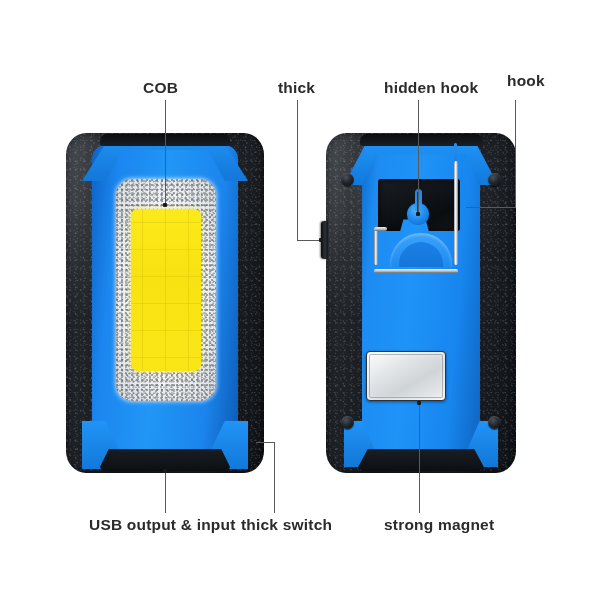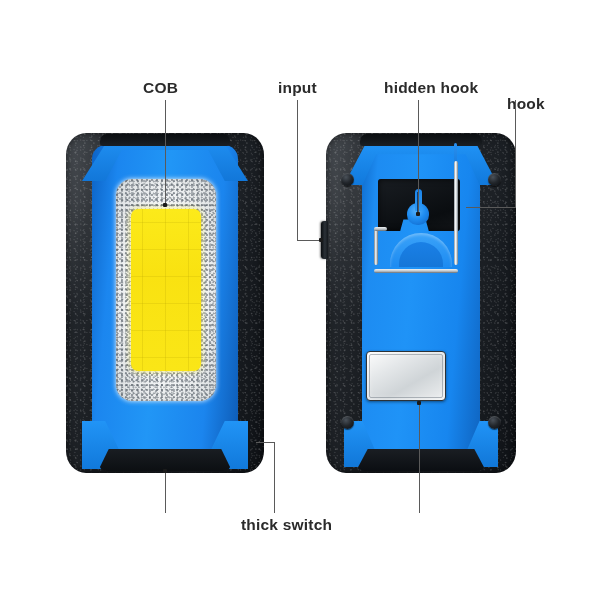--- a/index.html
+++ b/index.html
@@ -407,36 +407,38 @@
 
     <div class="magnet">
       <div class="magnet-inner"></div>
     </div>
   </div>
 
   <div class="label" style="left:143px; top:80px;">COB</div>
   <div class="leader v" style="left:165px; top:100px; height:105px;"></div>
   <div class="dot" style="left:163px; top:203px;"></div>
 
-  <div class="label" style="left:278px; top:80px;">input</div>
+  <div class="label" style="left:278px; top:80px;">thick</div>
   <div class="leader v" style="left:297px; top:100px; height:140px;"></div>
   <div class="leader h" style="left:297px; top:240px; width:26px;"></div>
   <div class="dot" style="left:319px; top:238px;"></div>
 
   <div class="label" style="left:384px; top:80px;">hidden hook</div>
   <div class="leader v" style="left:418px; top:100px; height:114px;"></div>
   <div class="dot" style="left:416px; top:212px;"></div>
 
-  <div class="label" style="left:507px; top:96px;">hook</div>
+  <div class="label" style="left:507px; top:73px;">hook</div>
   <div class="leader v" style="left:515px; top:100px; height:107px;"></div>
   <div class="leader h" style="left:466px; top:207px; width:50px;"></div>
 
+  <div class="label" style="left:89px; top:517px;">USB output &amp; input</div>
   <div class="leader v" style="left:165px; top:473px; height:40px;"></div>
   <div class="dot" style="left:163px; top:469px;"></div>
 
   <div class="label" style="left:241px; top:517px;">thick switch</div>
   <div class="leader v" style="left:274px; top:442px; height:71px;"></div>
   <div class="leader h" style="left:256px; top:442px; width:19px;"></div>
 
+  <div class="label" style="left:384px; top:517px;">strong magnet</div>
   <div class="leader v" style="left:419px; top:403px; height:110px;"></div>
   <div class="dot" style="left:417px; top:401px;"></div>
 
 </div>
 
 </body></html>

